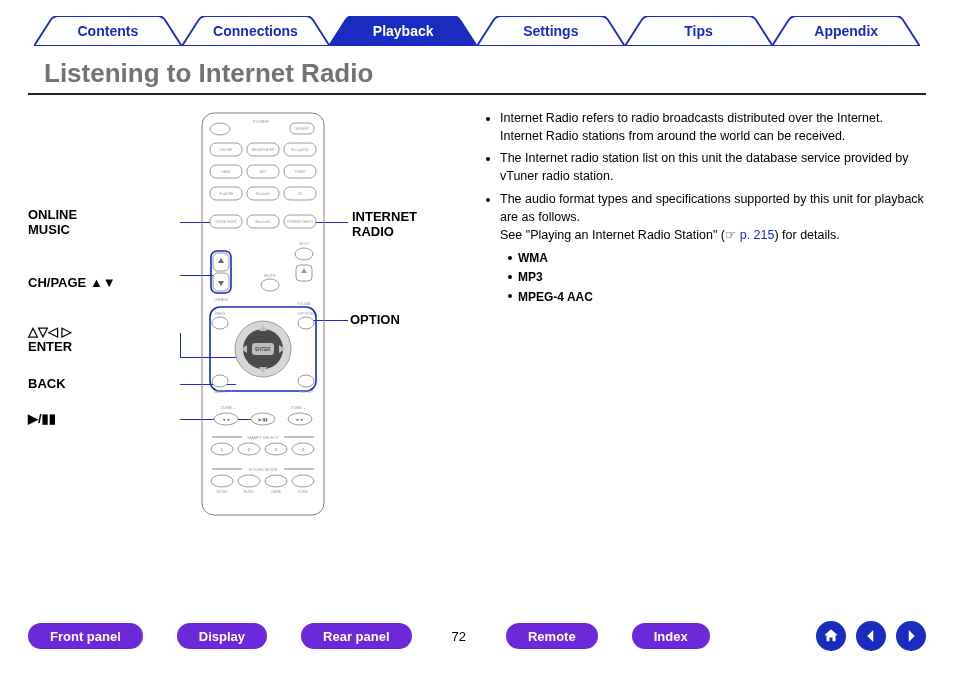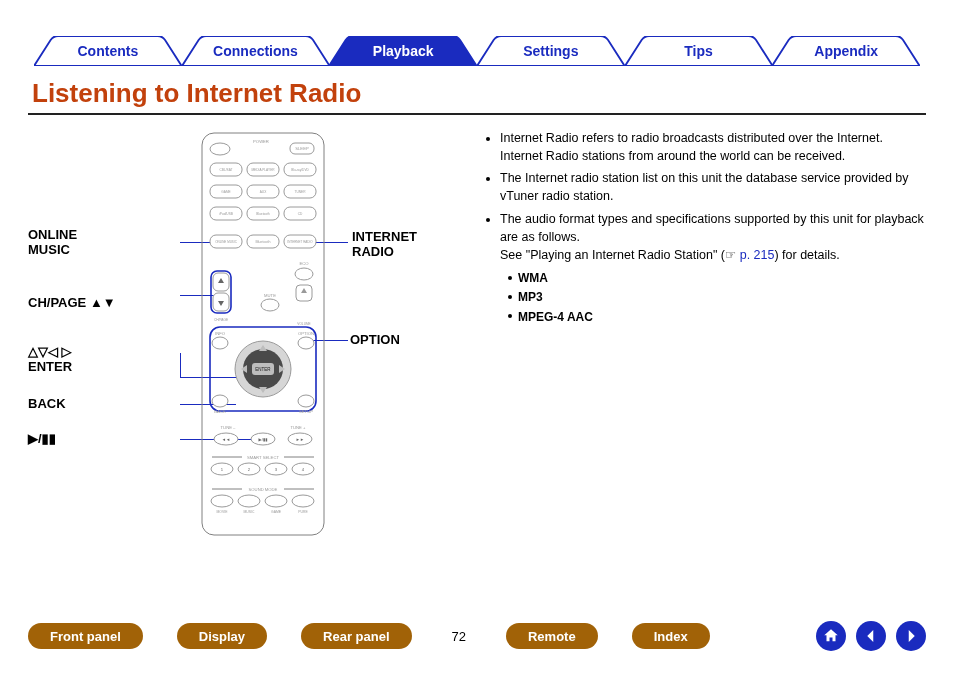--- a/index.html
+++ b/index.html
@@ -1,44 +1,44 @@
 <!DOCTYPE html>
 <html><head>
 <meta charset="utf-8">
 <style>
   html,body{margin:0;padding:0;background:#fff;font-family:Arial,Helvetica,sans-serif;color:#000}
-  .page{width:954px;height:673px;position:relative;box-sizing:border-box;padding:36px 28px 18px}
+  .page{width:954px;height:673px;position:relative;box-sizing:border-box;padding:16px 28px 18px}
   
   .tabs{display:flex;gap:0;margin:0 0 8px;padding:0 6px}
   .tab{flex:1;position:relative;height:30px;text-align:center;line-height:30px;font-size:14px;font-weight:700;color:#1a2bbf;cursor:pointer}
   .tab svg{position:absolute;inset:0;width:100%;height:100%}
   .tab span{position:relative;z-index:2}
   .tab.active span{color:#fff}
   
-  h1{font-size:26px;font-weight:700;margin:12px 4px 4px;color:#c2410c}
+  h1{font-size:26px;font-weight:700;margin:12px 16px 4px;color:#737373}
   .rule{height:2px;background:#222;margin:2px 0 14px}
   
   .cols{display:flex;gap:18px}
   .left{width:440px;position:relative;height:430px}
   .right{flex:1;font-size:12.5px;line-height:1.45;color:#000}
   .right ul{margin:0 0 6px 14px;padding:0}
   .right ul li{margin:0 0 4px}
   .right a{color:#1a2bbf;text-decoration:none}
   .fmt{margin:2px 0 0 22px;font-weight:700;font-size:12px}
   .fmt div{margin:2px 0}
   .dot{display:inline-block;width:4px;height:4px;background:#000;border-radius:50%;vertical-align:middle;margin:0 6px 2px 0}
   
   .remote-wrap{position:absolute;left:170px;top:0;width:130px;height:410px}
   .callout{position:absolute;font-size:13px;font-weight:700;color:#000;text-align:left}
   .callout.rs{text-align:left}
   .lead{position:absolute;height:1.2px;background:#1a2bbf}
   .lead-v{position:absolute;width:1.2px;background:#1a2bbf}
   
   .footer{position:absolute;left:28px;right:28px;bottom:22px;display:flex;align-items:center;gap:34px}
-  .pill{background:#a16207;color:#fff;border-radius:14px;height:26px;padding:0 22px;font-size:13px;font-weight:700;display:flex;align-items:center;cursor:pointer;white-space:nowrap}
+  .pill{background:#6d28d9;color:#fff;border-radius:14px;height:26px;padding:0 22px;font-size:13px;font-weight:700;display:flex;align-items:center;cursor:pointer;white-space:nowrap}
   .pgnum{font-size:13px;color:#000;padding:0 6px}
   .navicons{margin-left:auto;display:flex;gap:10px}
   .circ{width:30px;height:30px;border-radius:50%;background:#1a2bbf;color:#fff;display:flex;align-items:center;justify-content:center;cursor:pointer}
   .circ svg{width:18px;height:18px;fill:#fff}
 </style>
 </head>
 <body>
 <div class="page">
 
 <div class="tabs" id="tabs">

